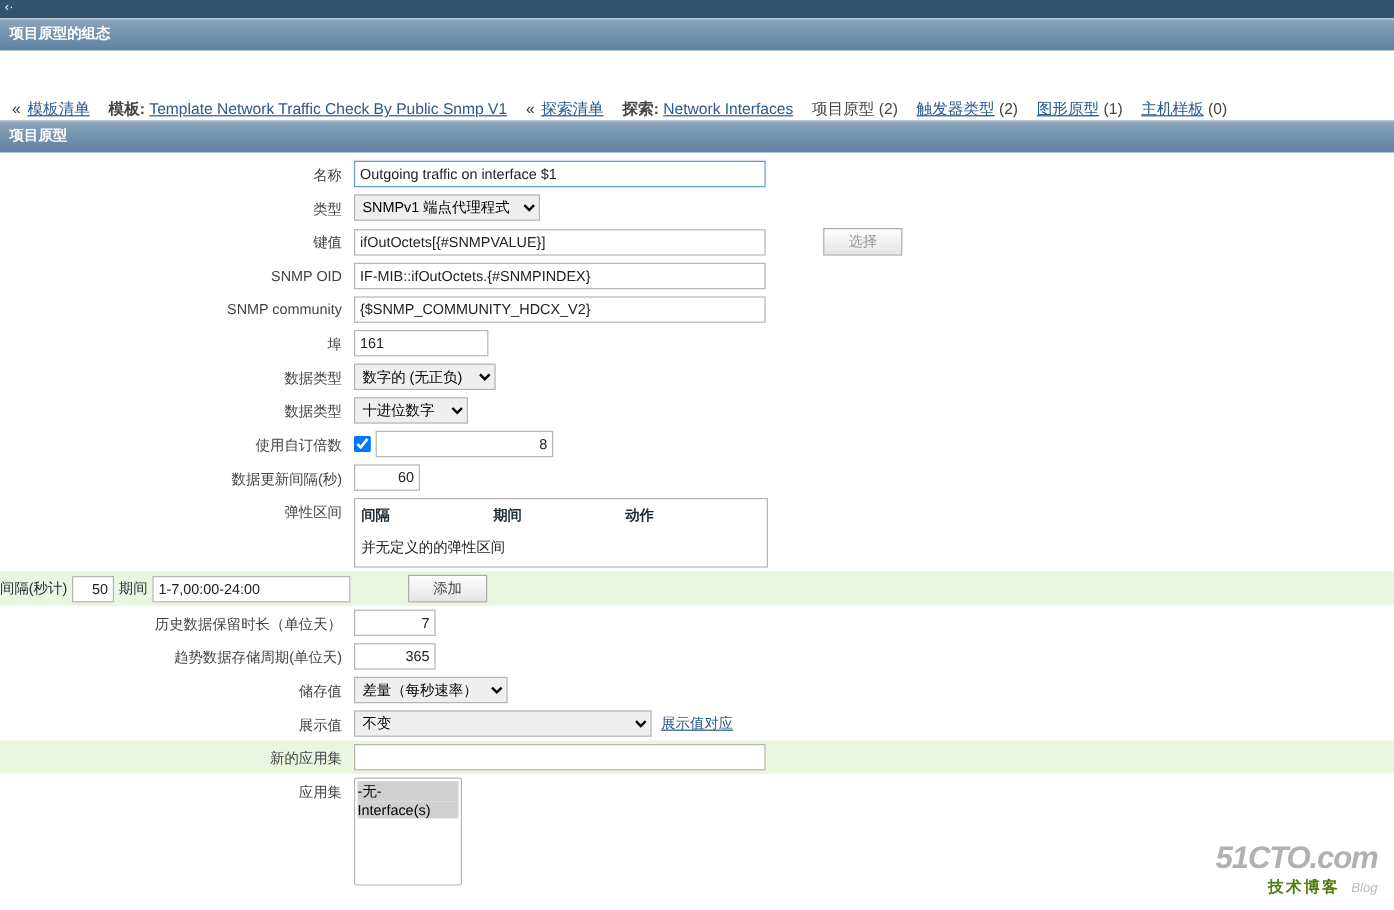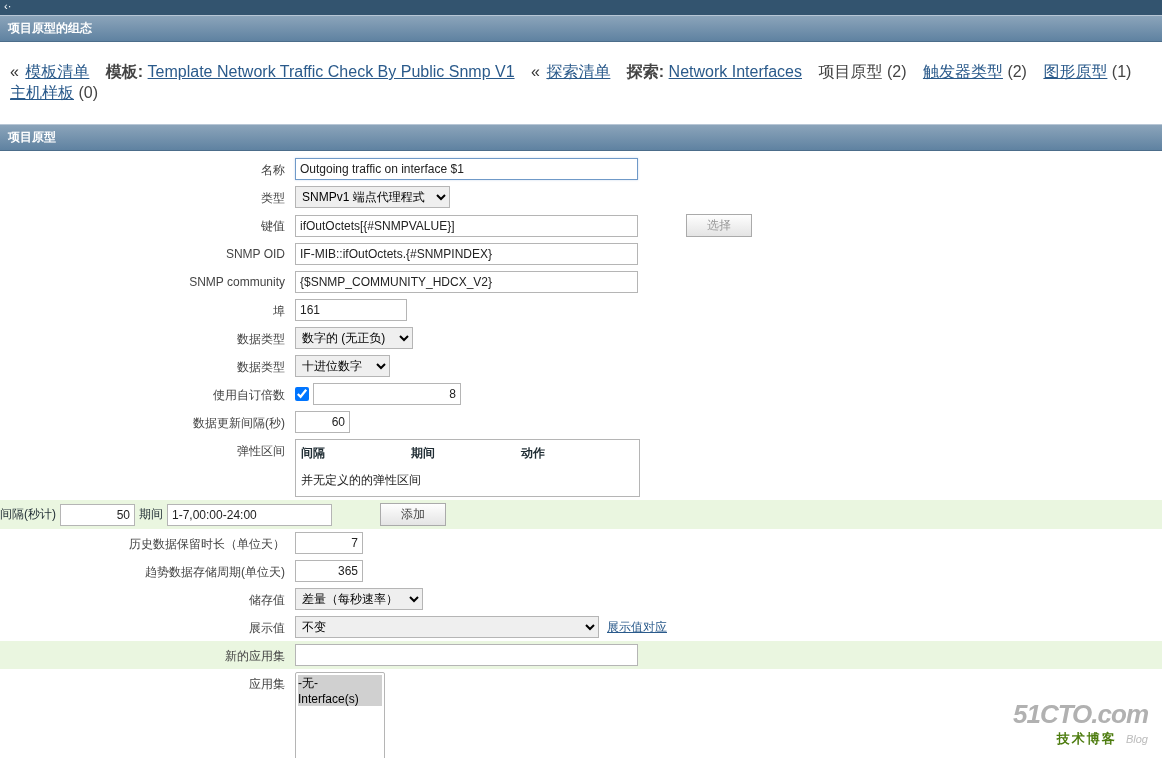--- a/index.html
+++ b/index.html
@@ -1,19 +1,19 @@
 <!DOCTYPE html>
 <html><head>
 <meta charset="utf-8">
 <style>
 * { box-sizing: border-box; margin: 0; padding: 0; }
 body { font-family: Verdana, Arial, sans-serif; font-size: 12px; color: #1f2c33; background: #fff; }
 .top-bar { background: #33546f; color: #fff; height: 15px; font-size: 11px; padding: 0 4px; }
 .header-bar { background: linear-gradient(to bottom, #8ba4ba 0%, #5f82a1 100%); color: #fff; font-size: 12px; font-weight: bold; padding: 4px 8px; border-top: 1px solid #b7c6d5; border-bottom: 1px solid #4c6d8a; }
-.breadcrumb { padding: 20px 10px; font-size: 16px; color: #444; }
+.breadcrumb { padding: 0 10px; font-size: 13px; color: #444; margin-top: 40px; }
 .breadcrumb a { color: #2a5a8b; text-decoration: underline; }
 .breadcrumb .laquo { color: #333; margin-right: 2px; }
 .breadcrumb .sep { margin: 0 6px; }
 .breadcrumb .bold { font-weight: bold; }
 .breadcrumb .count { color: #444; }
 .form-area { margin-top: 4px; }
 .form-row { display: flex; align-items: flex-start; padding: 3px 0; min-height: 26px; }
 .form-row.green { background: #eaf6e0; }
 .form-label { width: 295px; text-align: right; padding-right: 10px; padding-top: 4px; color: #444; font-size: 12px; flex-shrink: 0; }
 .form-ctrl { display: flex; align-items: center; gap: 4px; flex-wrap: wrap; }
@@ -162,21 +162,21 @@
           <span>动作</span>
         </div>
         <div class="elastic-empty">并无定义的的弹性区间</div>
       </div>
     </div>
   </div>
 
   <div class="form-row green">
     <div class="form-ctrl">
       <span>间隔(秒计)</span>
-      <input type="text" class="num" style="width: 75px;" value="50">
+      <input type="text" class="num" style="width: 35px;" value="50">
       <span>期间</span>
       <input type="text" style="width: 165px;" value="1-7,00:00-24:00">
       <button class="btn">添加</button>
     </div>
   </div>
 
   <div class="form-row">
     <div class="form-label">历史数据保留时长（单位天）</div>
     <div class="form-ctrl">
       <input type="text" class="num" style="width: 68px;" value="7">
@@ -195,21 +195,21 @@
     <div class="form-ctrl">
       <select style="width:128px">
         <option>差量（每秒速率）</option>
       </select>
     </div>
   </div>
 
   <div class="form-row">
     <div class="form-label">展示值</div>
     <div class="form-ctrl">
-      <select style="width:304px">
+      <select style="width:248px">
         <option>不变</option>
       </select>
       <a href="#" class="link-inline">展示值对应</a>
     </div>
   </div>
 
   <div class="form-row green">
     <div class="form-label">新的应用集</div>
     <div class="form-ctrl">
       <input type="text" style="width: 343px;" value="">

